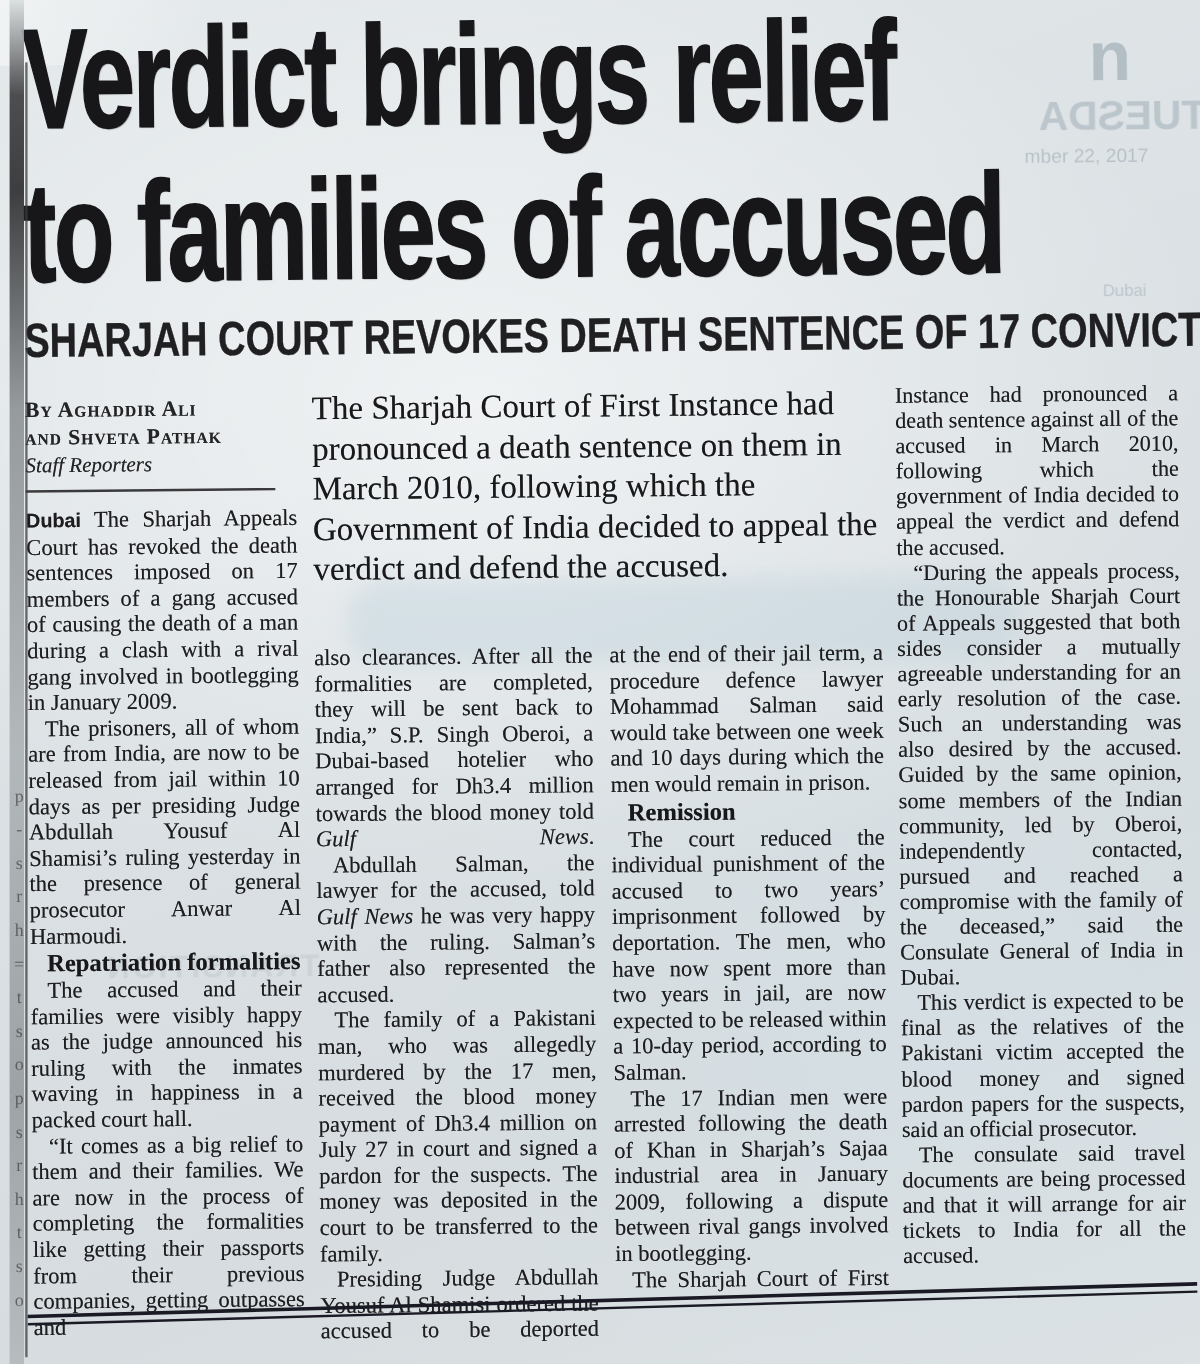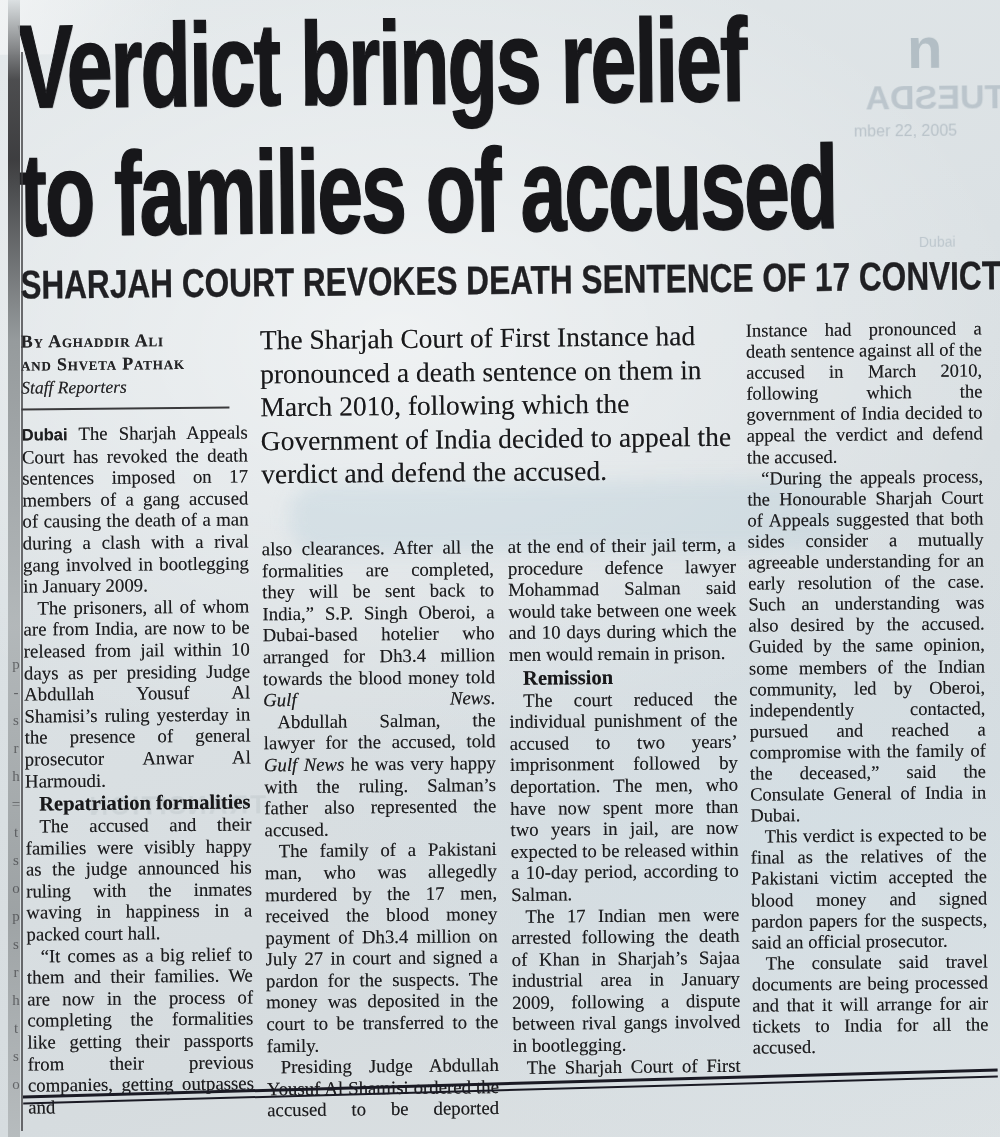--- a/index.html
+++ b/index.html
@@ -102,21 +102,21 @@
 </head>
 <body>
 
 <div class="viewport">
   <div class="sheet">
 
     <div class="corner-light"></div>
     <div class="ghost-band"></div>
     <span class="ghost ghost-n">n</span>
     <span class="ghost ghost-day">TUESDA</span>
-    <span class="ghost ghost-date">mber 22, 2005</span>
+    <span class="ghost ghost-date">mber 22, 2017</span>
     <span class="ghost ghost-city">Dubai</span>
     <span class="ghost ghost-mirror">TRANSITION</span>
 
     <div class="headline">
       <div class="line"><span class="squeeze">Verdict brings relief</span></div>
       <div class="line"><span class="squeeze">to families of accused</span></div>
     </div>
 
     <div class="subheadline">
       <span class="squeeze">SHARJAH COURT REVOKES DEATH SENTENCE OF 17 CONVICTS</span>

